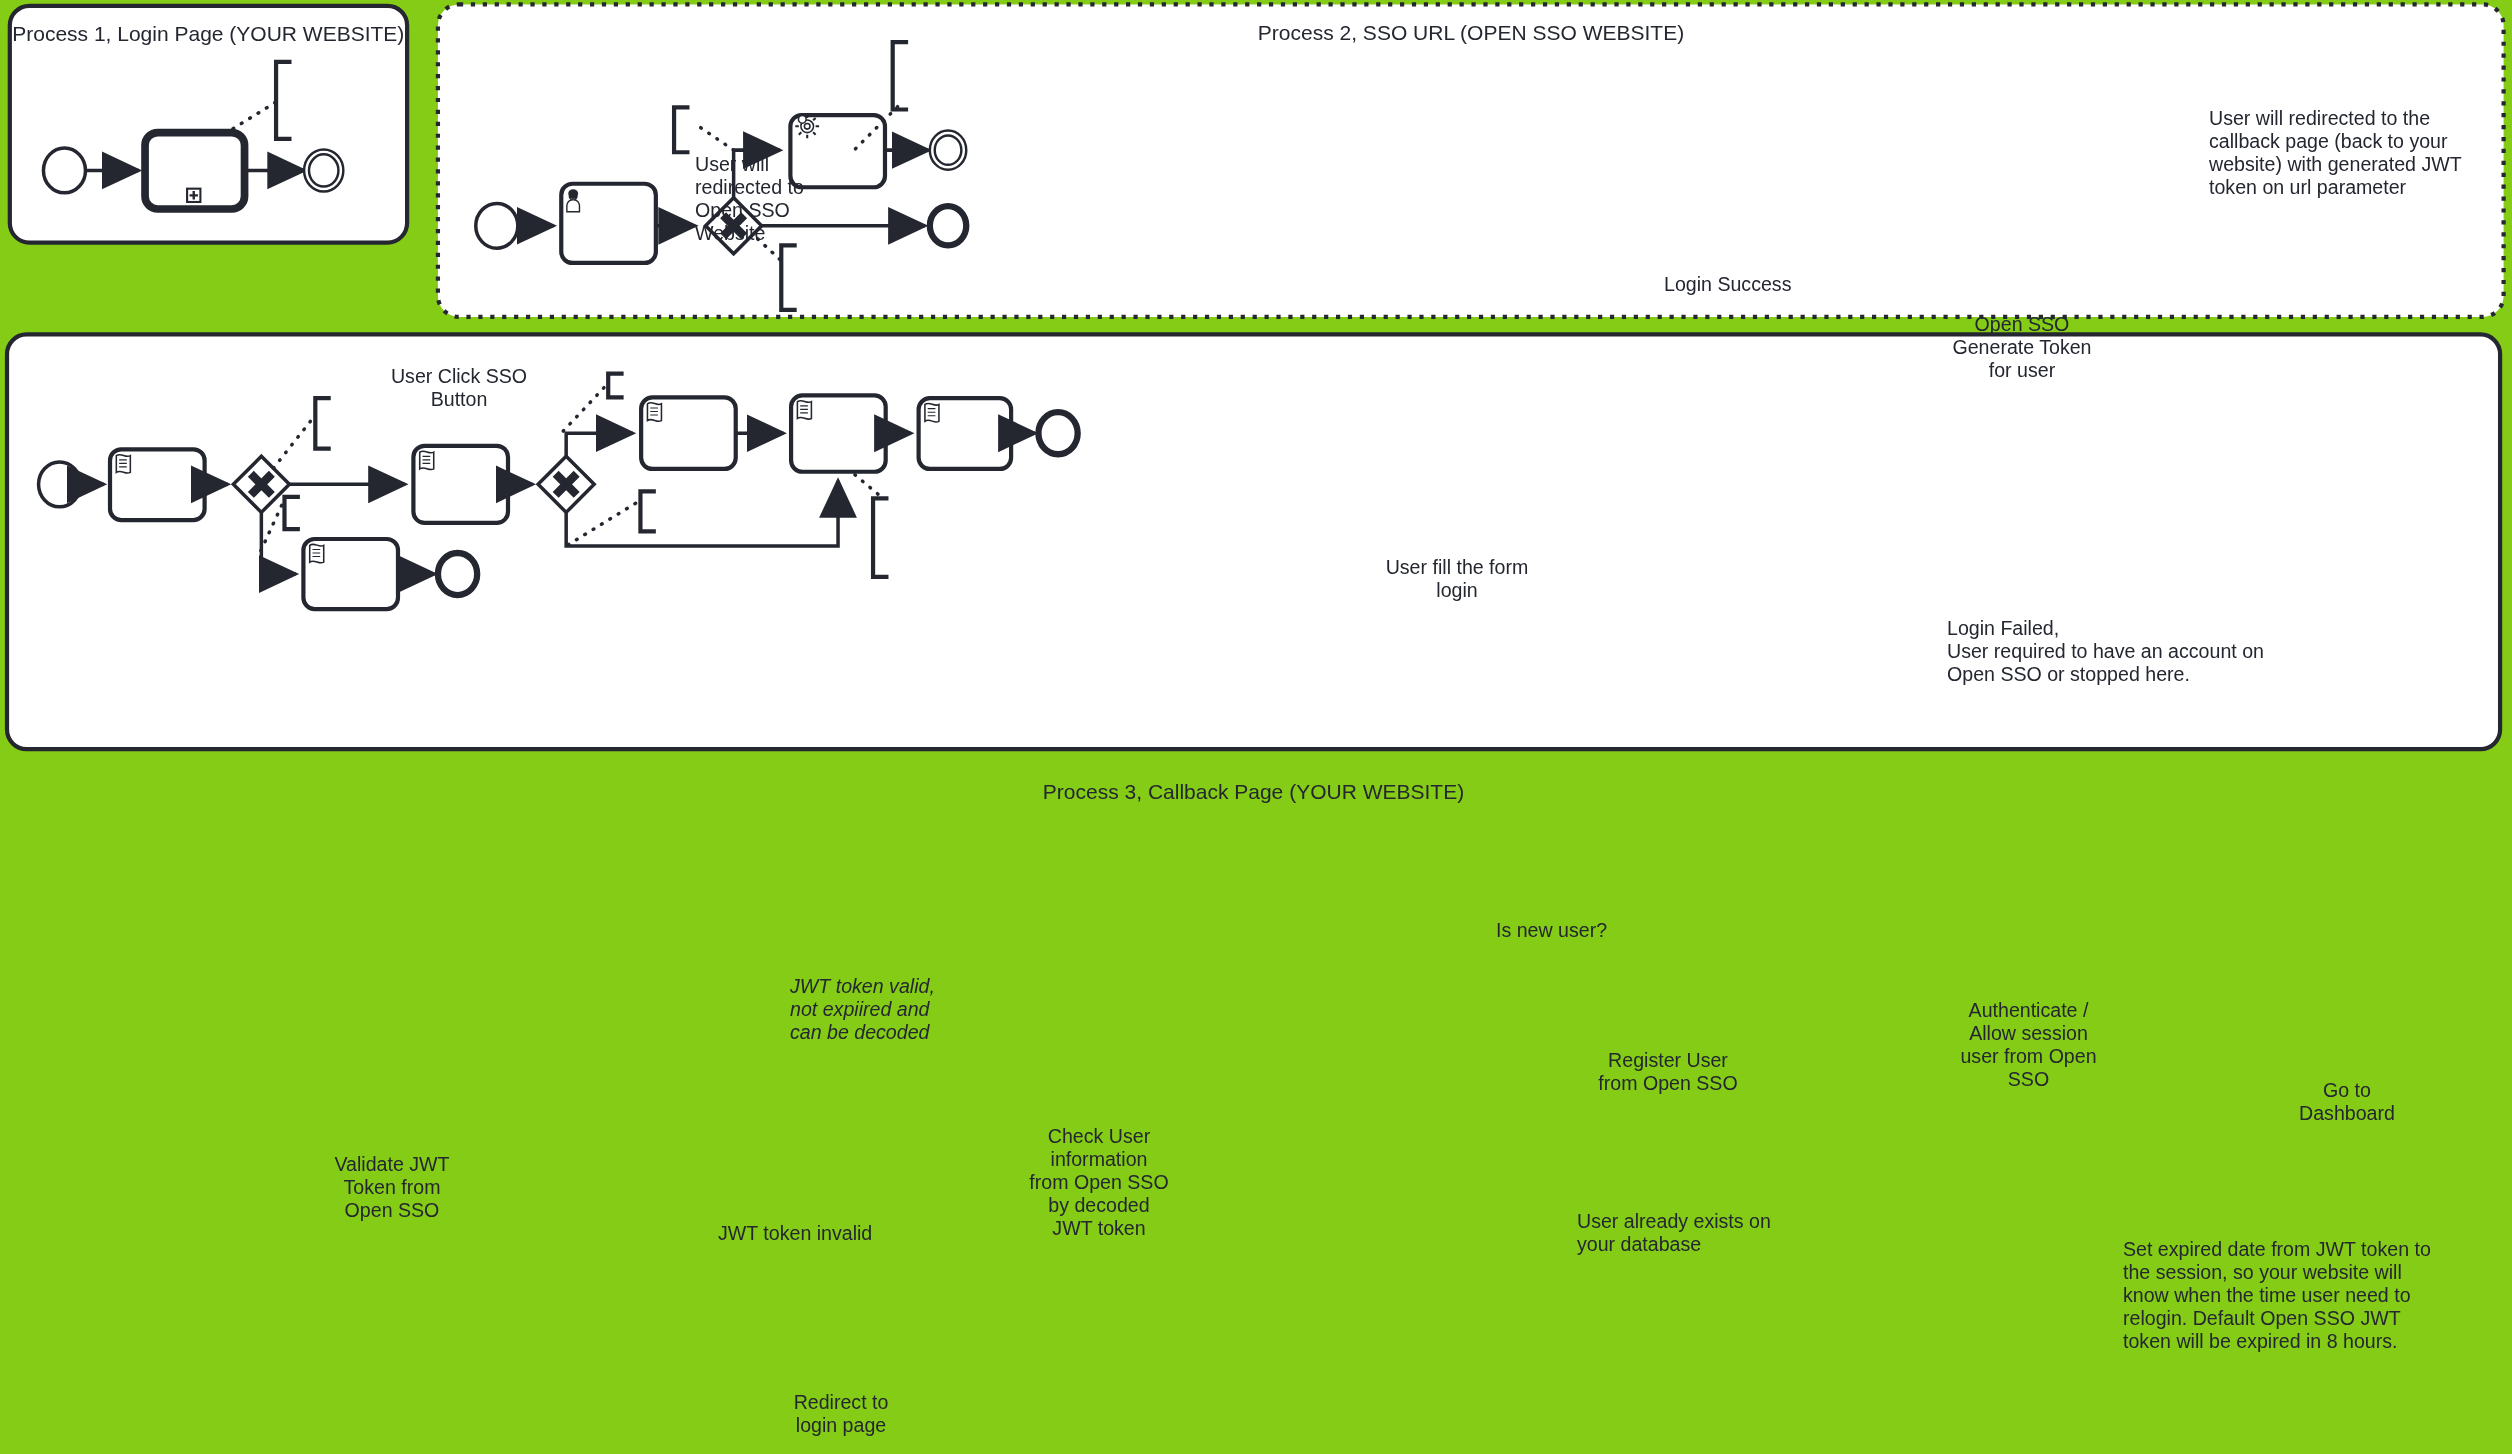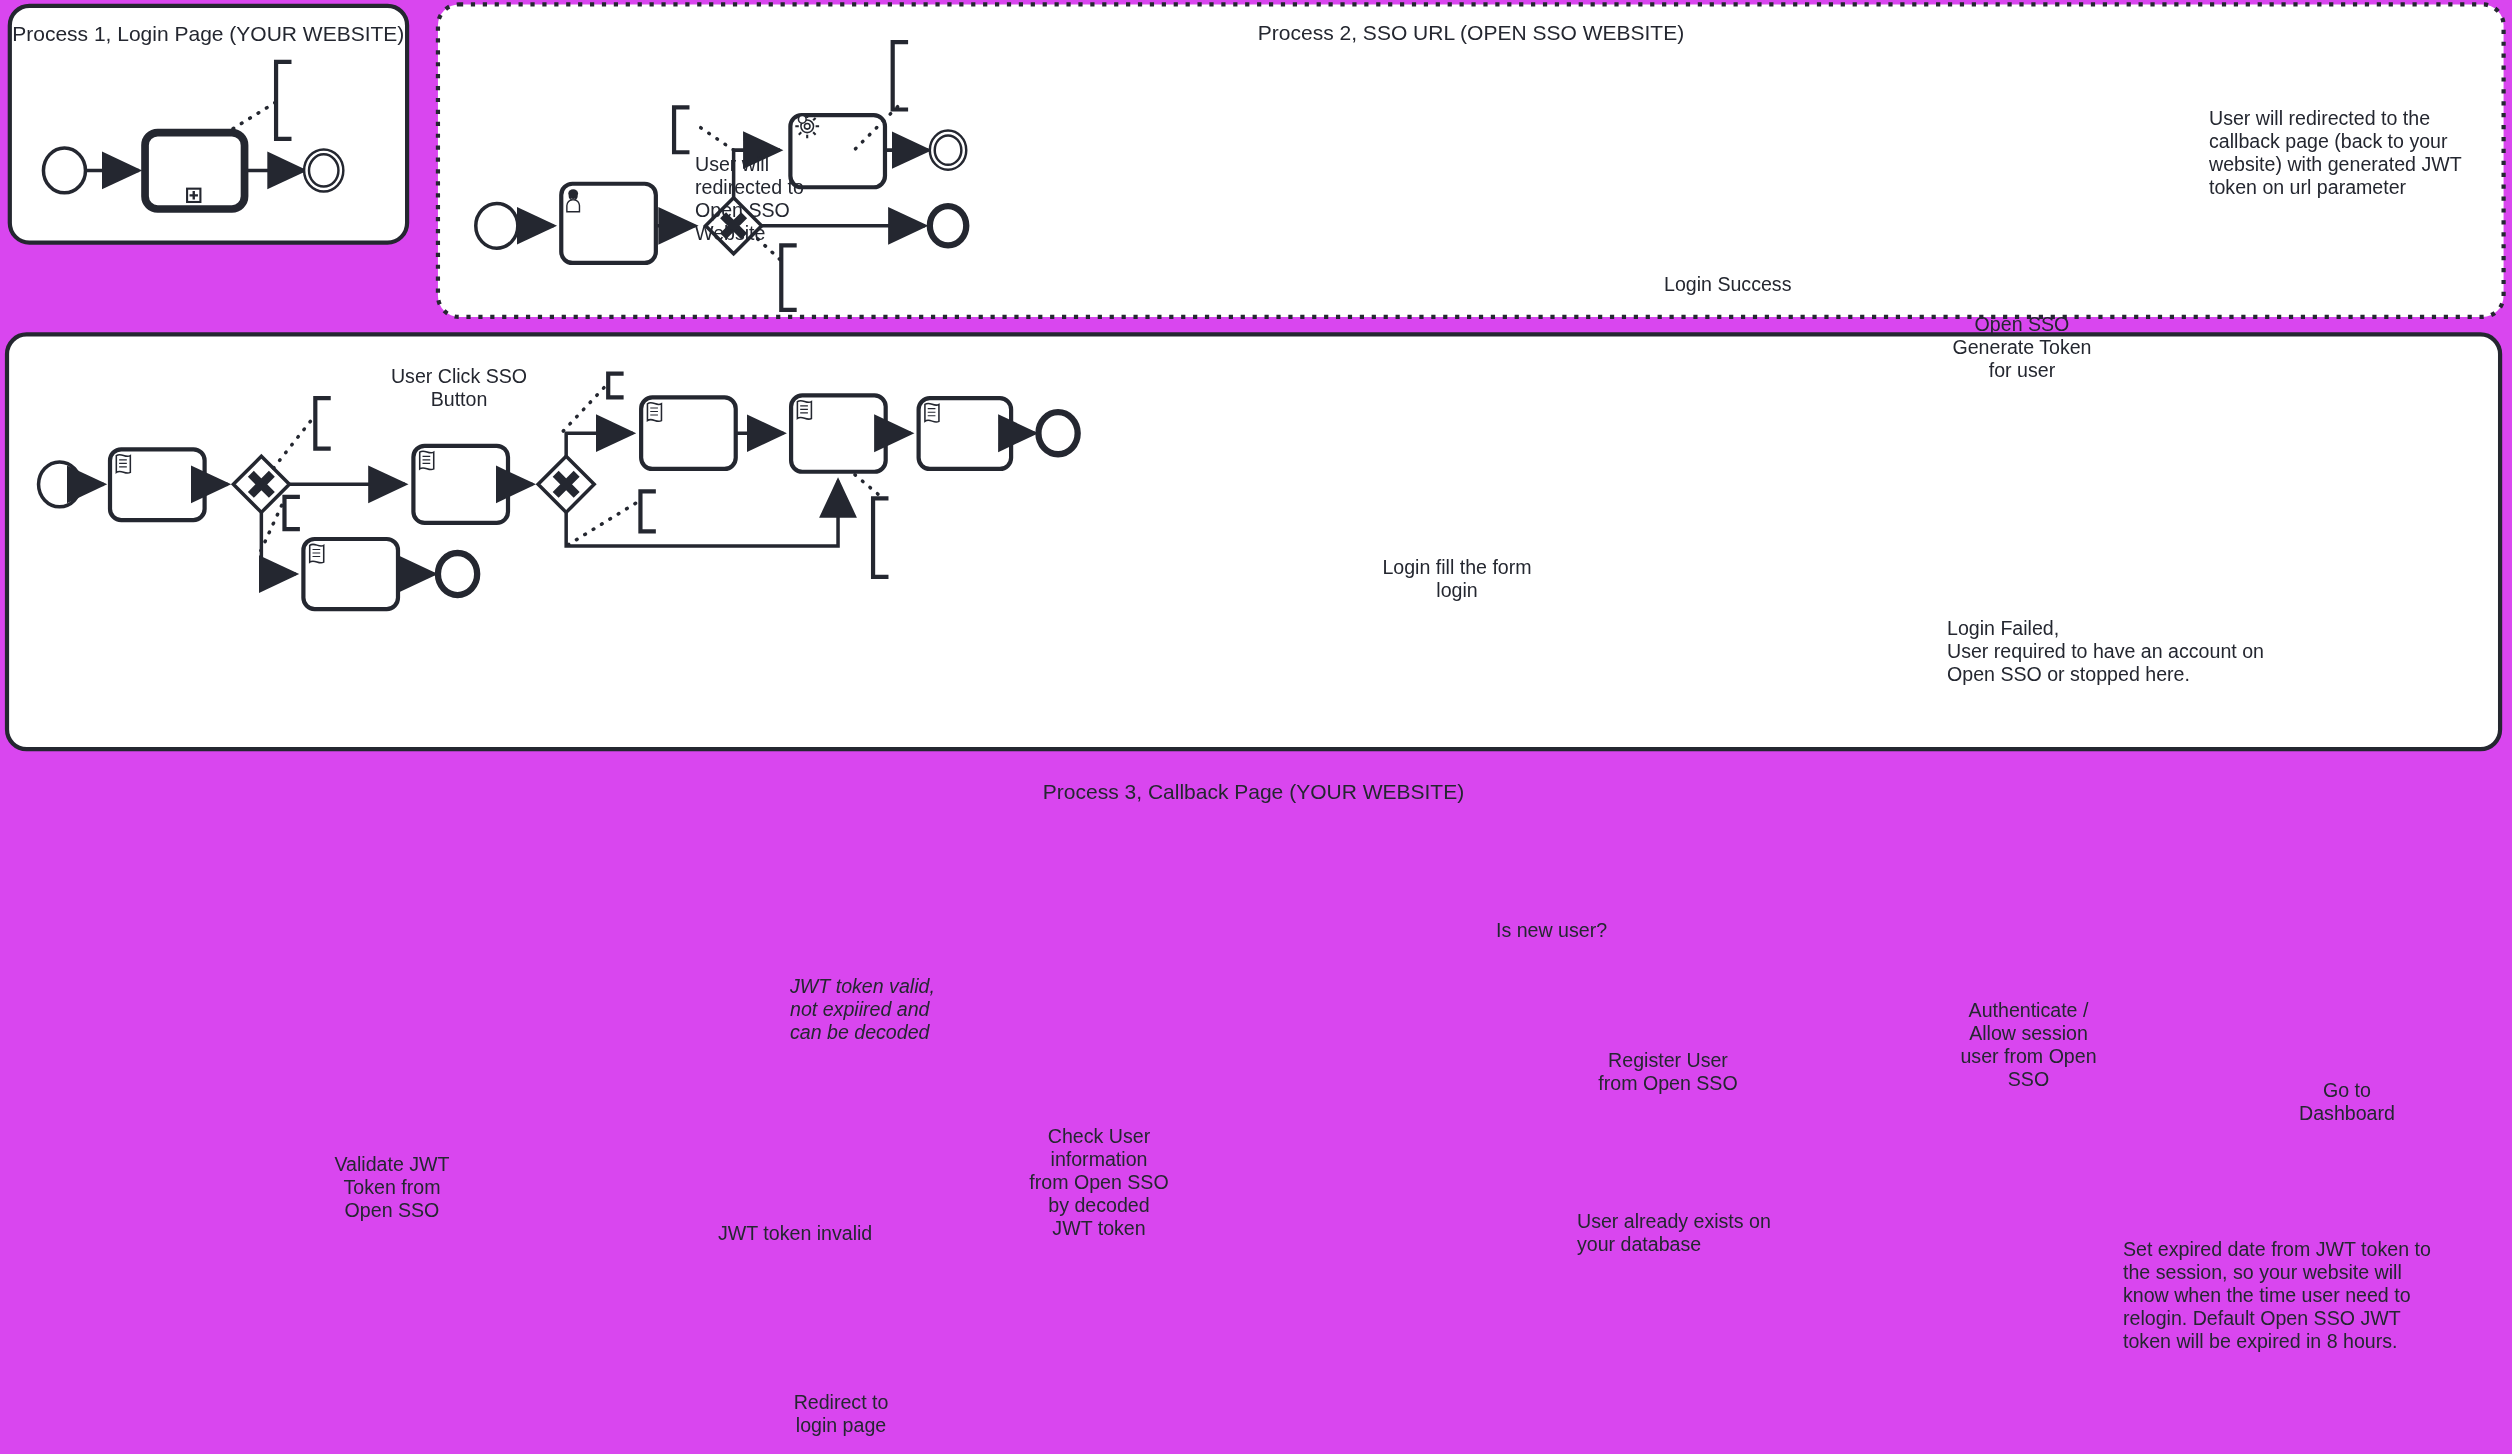--- a/index.html
+++ b/index.html
@@ -1,18 +1,18 @@
 <!DOCTYPE html>
 <html style="font-size:11.2px"><head>
 <meta charset="utf-8">
 <title>BPMN SSO Flow</title>
 <style>
   html,body{margin:0;padding:0;background:#ffffff;}
   body{font-family:"Liberation Sans","DejaVu Sans",sans-serif;}
-  #canvas{position:relative;width:2512px;height:1455px;background:#d946ef;overflow:hidden;}
+  #canvas{position:relative;width:2512px;height:1455px;background:#84cc16;overflow:hidden;}
   #canvas svg{position:absolute;left:0;top:0;width:2512px;height:1455px;}
   .lbl{position:absolute;color:#242730;font-family:"Liberation Sans","DejaVu Sans",sans-serif;
        line-height:1.18;white-space:pre-line;}
   .pool-title{font-size:21px;text-align:center;}
   .task-label{font-size:19.6px;text-align:center;}
   .note-text{font-size:19.6px;text-align:left;}
 </style>
 </head>
 <body>
 
@@ -145,21 +145,21 @@
   <div class="lbl pool-title" style="left:438px; top:21px; width:2066px;">Process 2, SSO URL (OPEN SSO WEBSITE)</div>
   <div class="lbl pool-title" style="left:7px; top:780px; width:2493px;">Process 3, Callback Page (YOUR WEBSITE)</div>
 
   <div class="lbl task-label" style="left:340px; top:365px; width:238px;">User Click SSO
 Button</div>
   <div class="lbl note-text" style="left:695px; top:153px; width:189px;">User will
 redirected to
 Open SSO
 Website</div>
 
-  <div class="lbl task-label" style="left:1345px; top:556px; width:224px;">Login fill the form
+  <div class="lbl task-label" style="left:1345px; top:556px; width:224px;">User fill the form
 login</div>
   <div class="lbl task-label" style="left:1910px; top:313px; width:224px;">Open SSO
 Generate Token
 for user</div>
   <div class="lbl note-text" style="left:1664px; top:273px; width:231px;">Login Success</div>
   <div class="lbl note-text" style="left:2209px; top:107px; width:364px;">User will redirected to the
 callback page (back to your
 website) with generated JWT
 token on url parameter</div>
   <div class="lbl note-text" style="left:1947px; top:617px; width:448px;">Login Failed,

